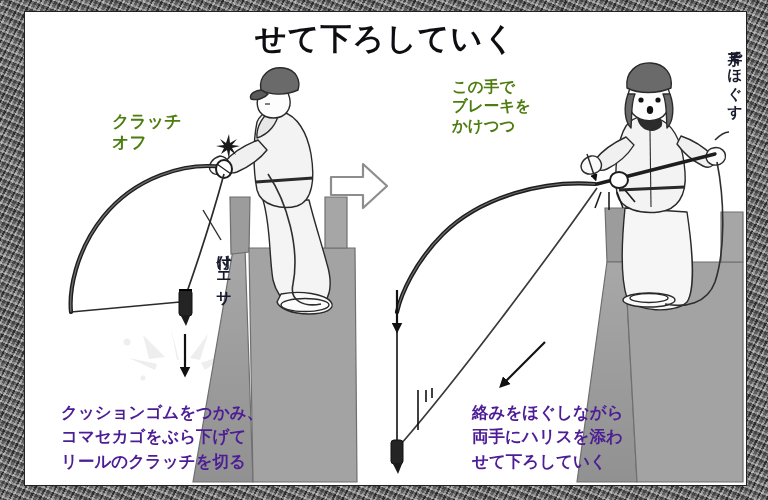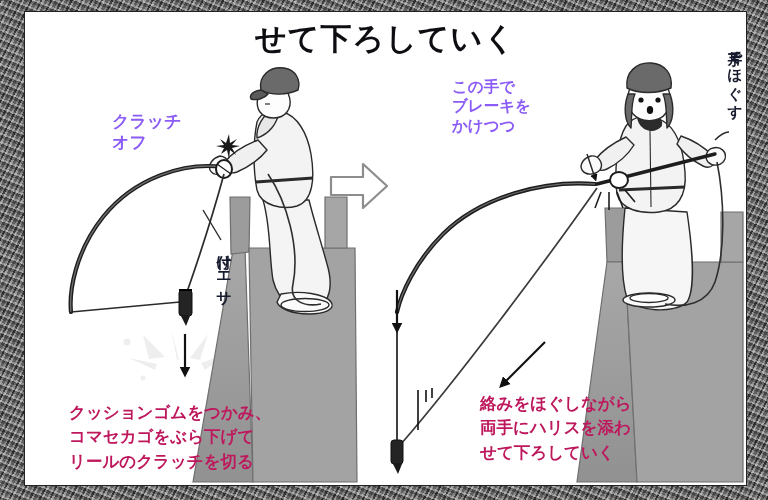--- a/index.html
+++ b/index.html
@@ -26,38 +26,38 @@
   }
   .art{position:absolute;left:0;top:0;width:721px;height:472px;}
 
   
   .title{
     position:absolute;left:0;right:0;top:6px;text-align:center;
     font-size:31px;font-weight:bold;color:#0d0d12;letter-spacing:1px;
     white-space:nowrap;
   }
   .lbl{
-    position:absolute;color:#8b5cf6;font-weight:bold;
+    position:absolute;color:#4d7c0f;font-weight:bold;
     line-height:1.25;white-space:pre;
   }
   .lbl-clutch{left:87px;top:99px;font-size:17px;}
   .lbl-brake{left:427px;top:66px;font-size:15.5px;}
   .vlbl{
     position:absolute;color:#161a2c;font-weight:bold;
     writing-mode:vertical-rl;text-orientation:upright;
     letter-spacing:1px;white-space:nowrap;
   }
   .lbl-esa{left:189px;top:231px;font-size:15px;}
   .lbl-katate{left:700px;top:27px;font-size:14.5px;}
   .caption{
-    position:absolute;color:#be185d;font-weight:bold;
-    font-size:16.5px;line-height:1.48;white-space:pre;margin-left:8px;
+    position:absolute;color:#4c1d95;font-weight:bold;
+    font-size:16.5px;line-height:1.48;white-space:pre;
   }
   .cap-left{left:36px;top:389px;}
-  .cap-right{left:447px;top:380px;}
+  .cap-right{left:447px;top:389px;}
 </style>
 </head>
 <body>
 
 <div id="figure">
   <div id="canvas">
 
     <svg class="art" viewBox="0 0 721 472">
       <defs>
         <linearGradient id="boatG" x1="0" y1="0" x2="0" y2="1">

